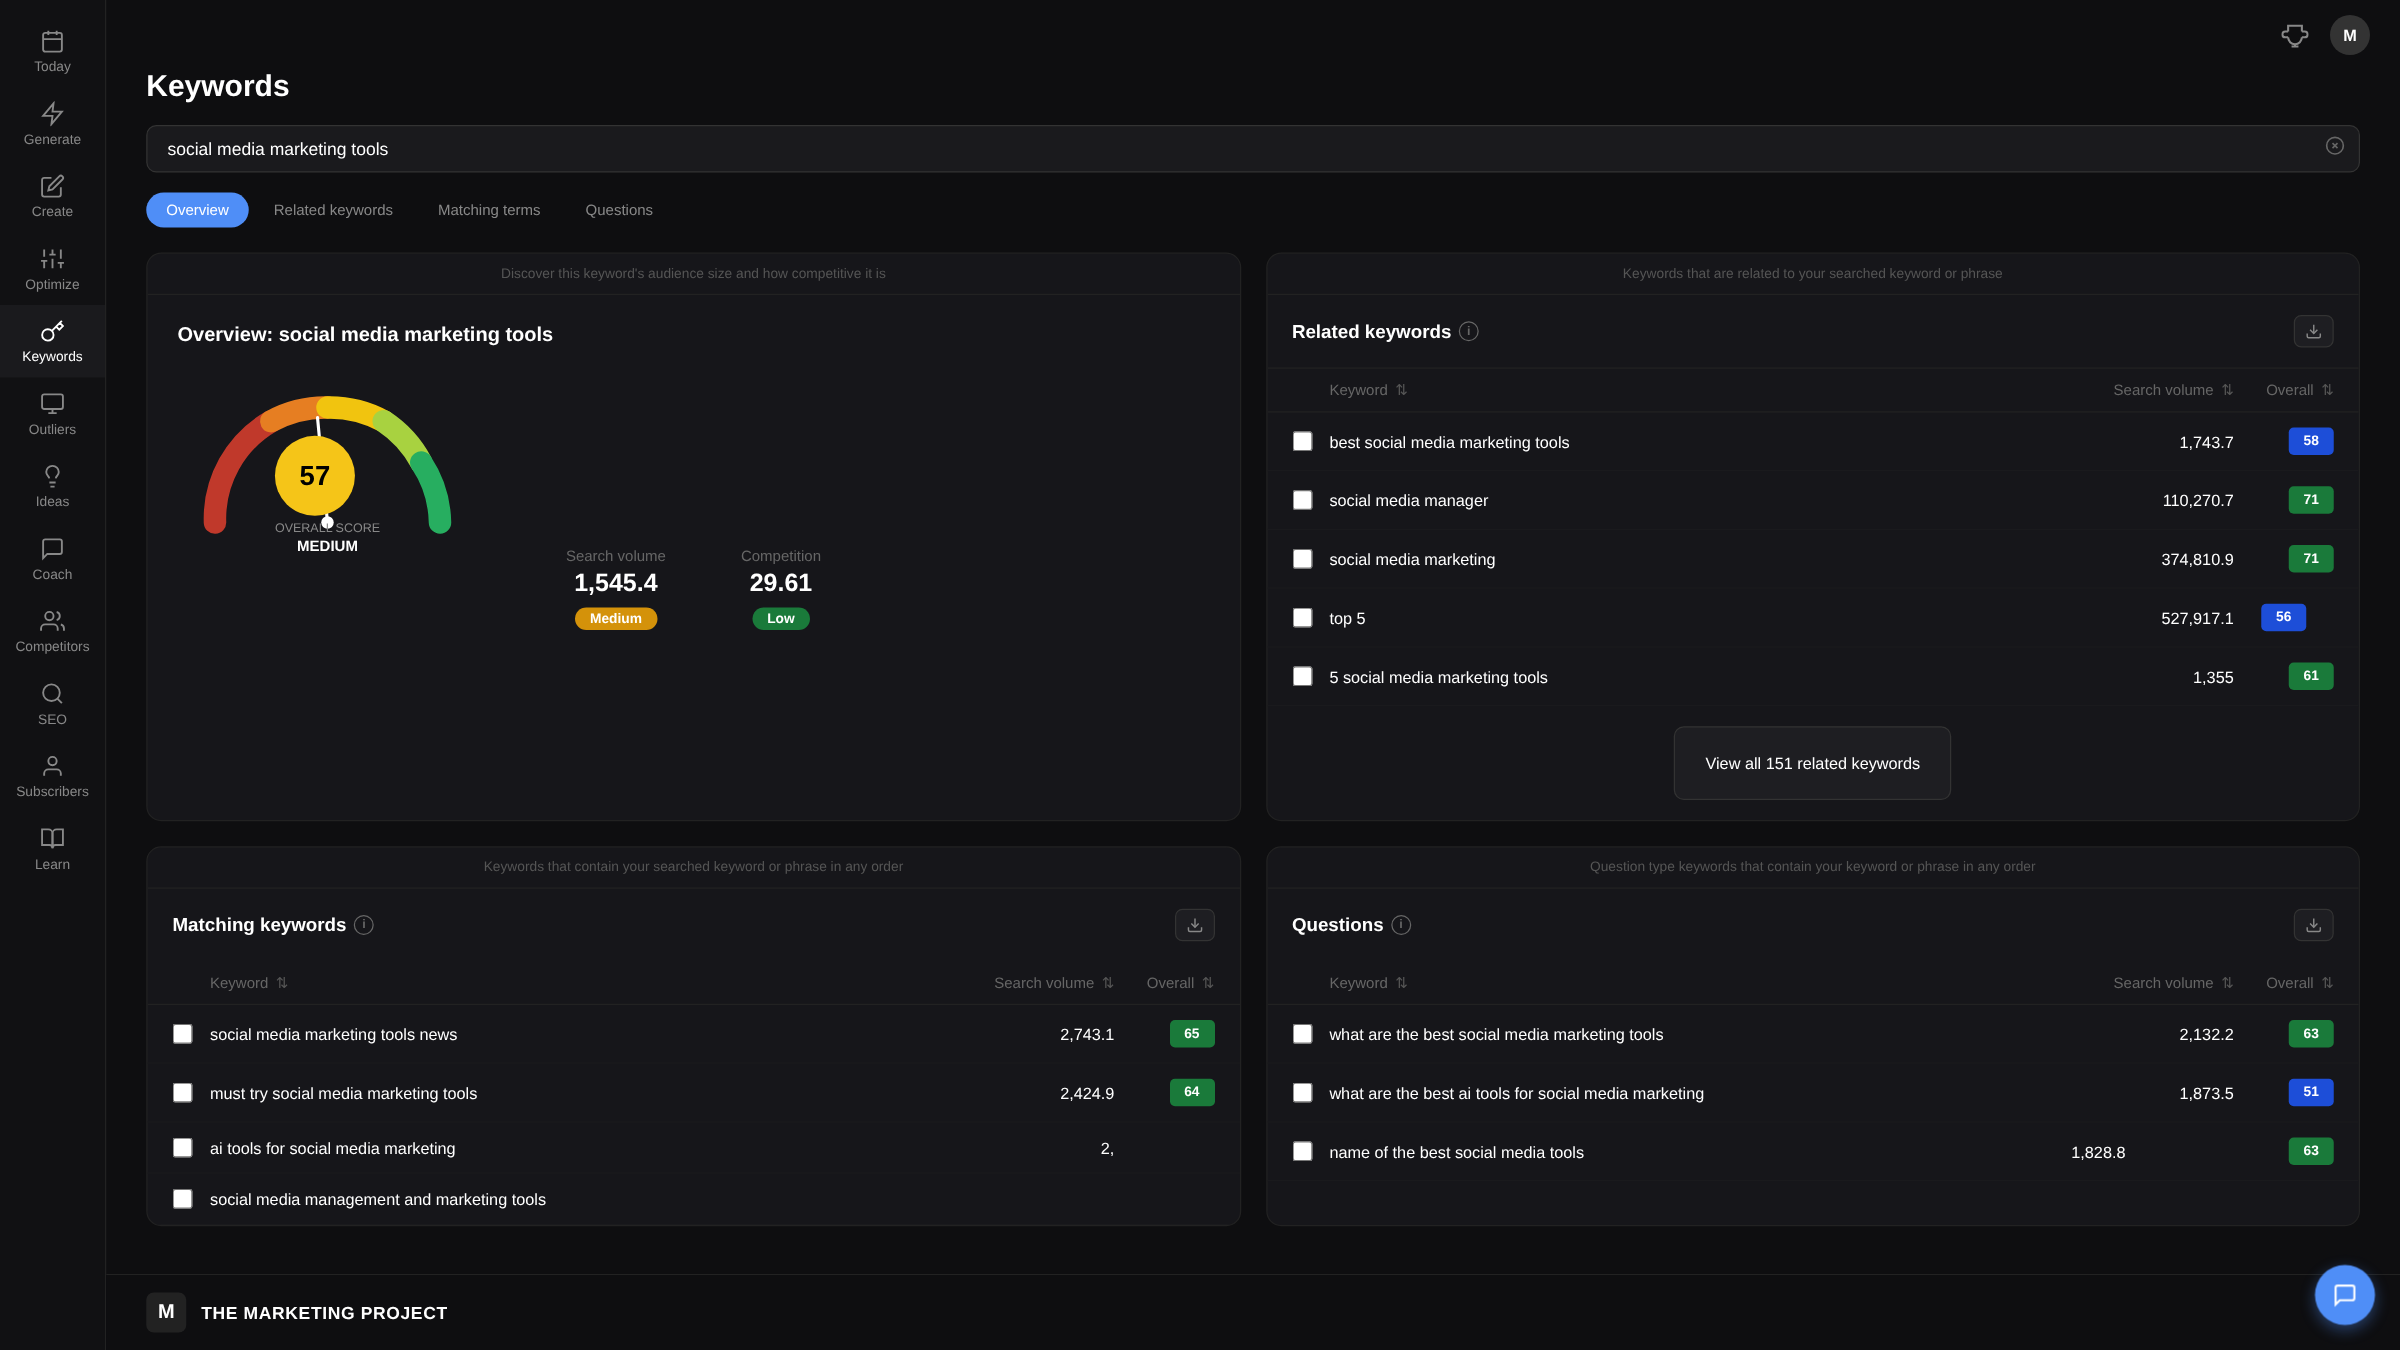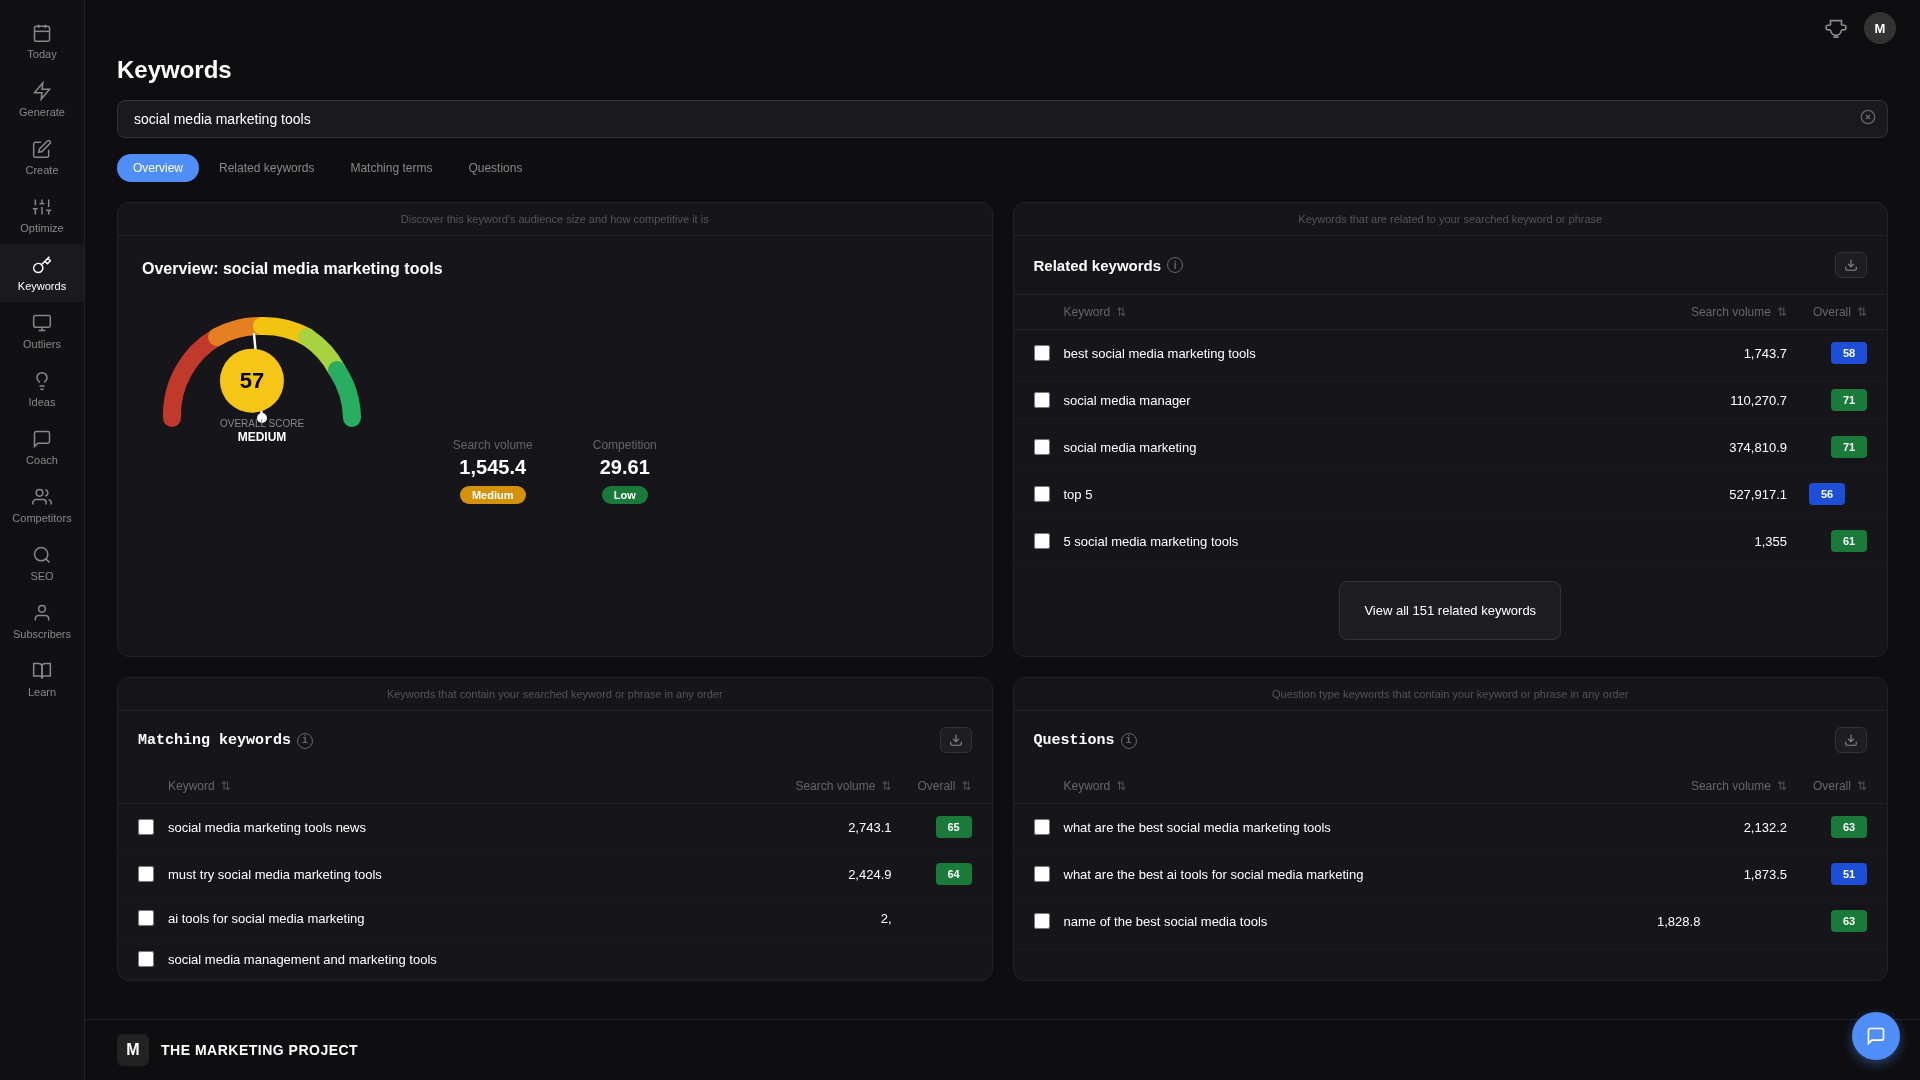--- a/index.html
+++ b/index.html
@@ -341,23 +341,22 @@
     .matching-header {
       padding: 16px 20px;
       display: flex;
       align-items: center;
       justify-content: space-between;
     }
     .matching-title {
       font-size: 15px;
       font-weight: 600;
       display: flex;
-      align-items: flex-end;
+      align-items: flex-start;
       gap: 6px;
-      font-family: Liberation Mono, monospace;
     }
     .matching-table-header {
       grid-template-columns: 30px 1fr 130px 80px;
     }
     .matching-table-row {
       grid-template-columns: 30px 1fr 130px 80px;
     }
     .related-kw-row {
       grid-template-columns: 30px 1fr 120px 80px;
     }

